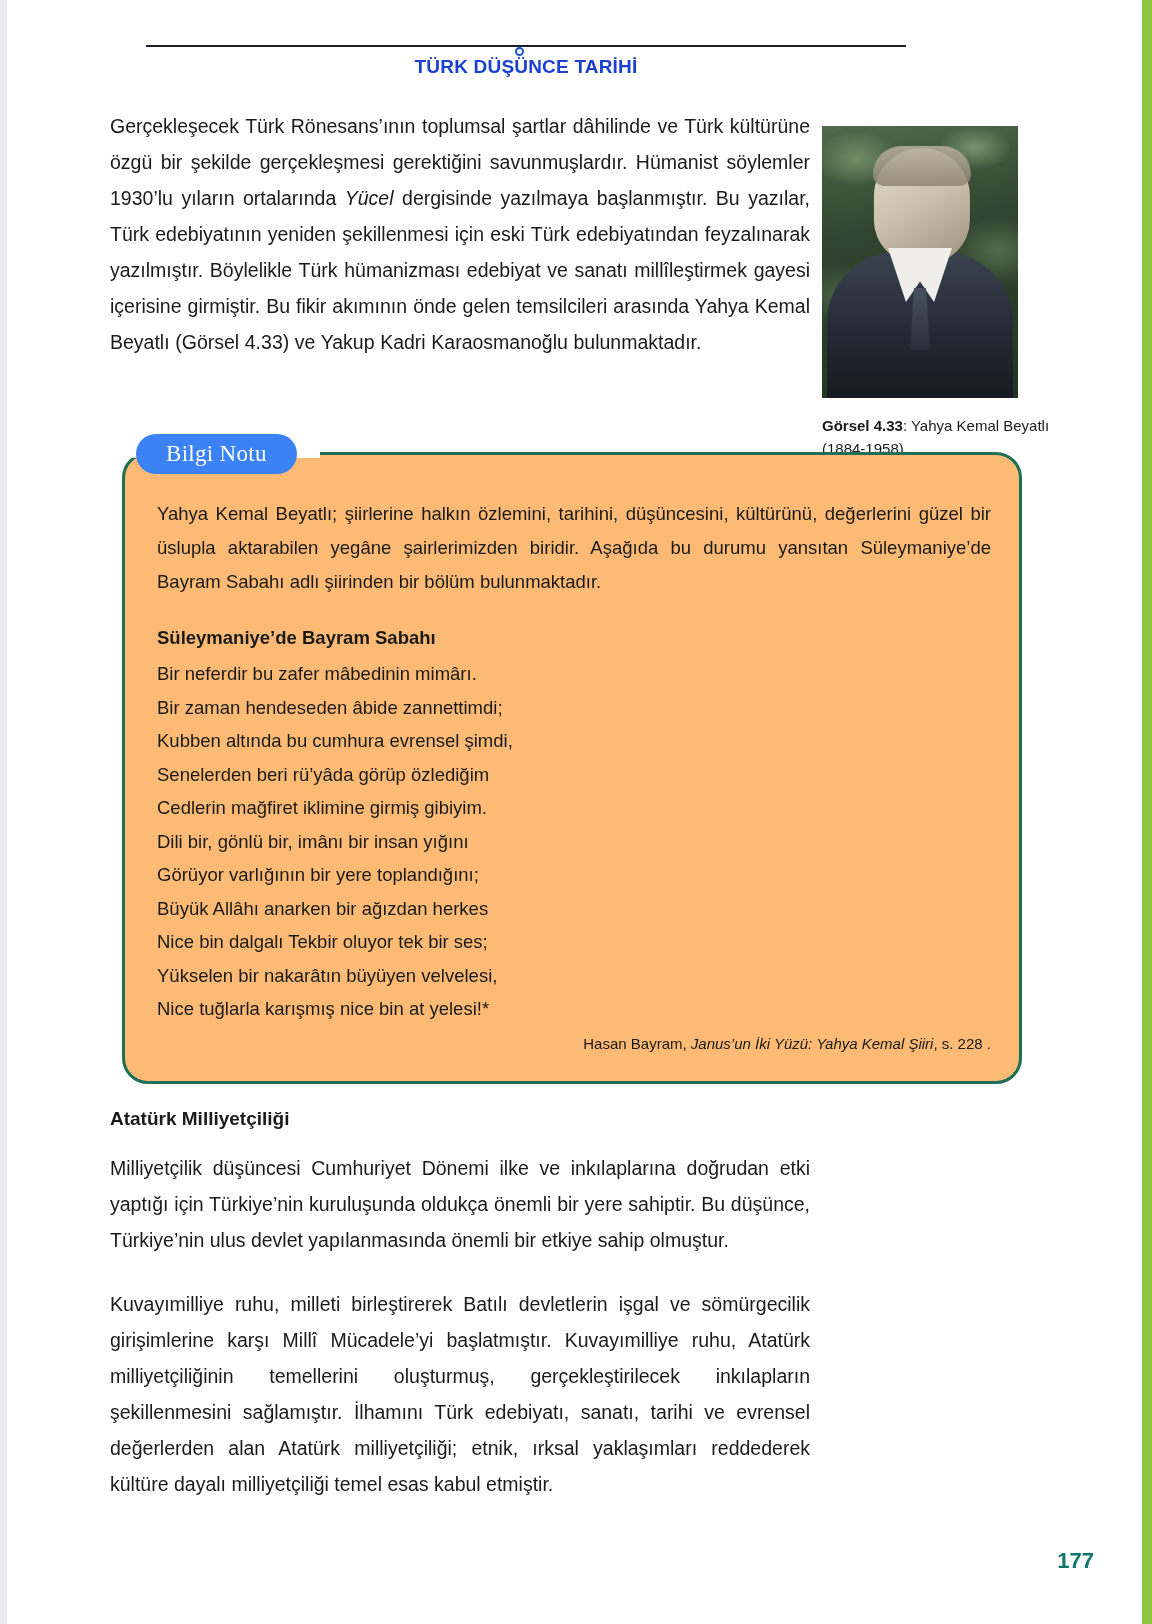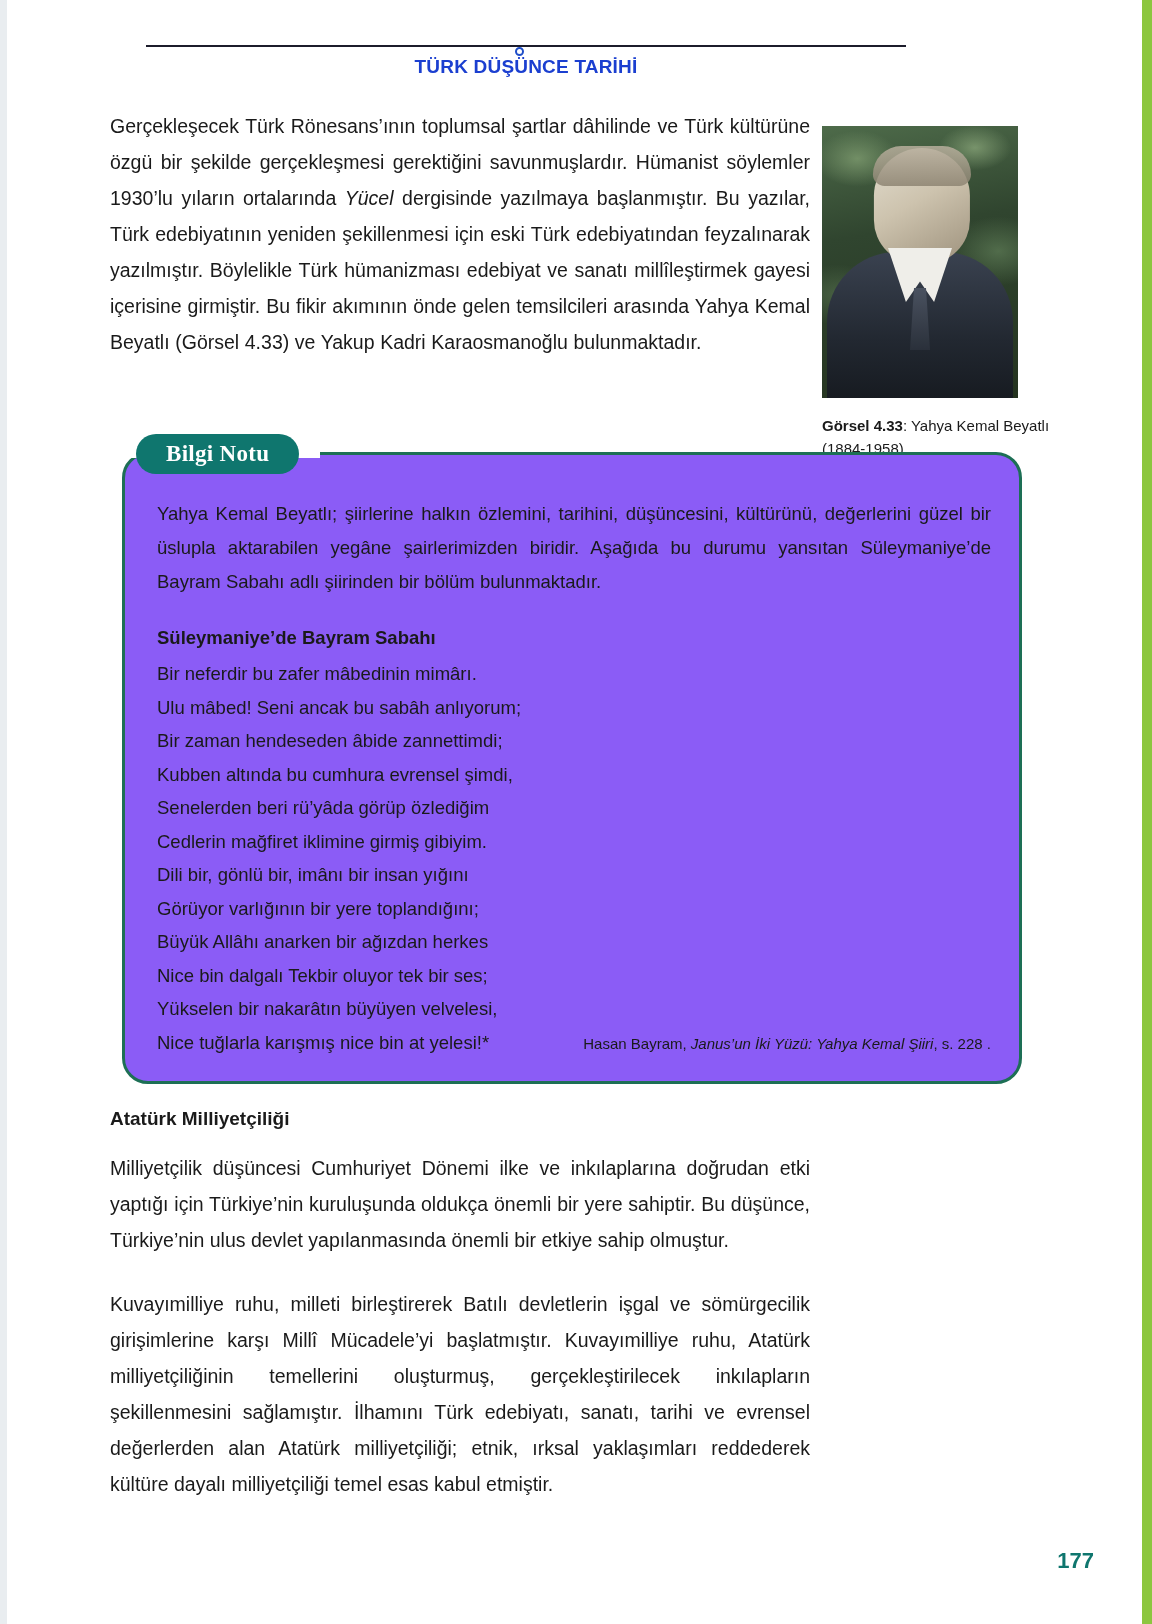--- a/index.html
+++ b/index.html
@@ -185,35 +185,35 @@
   
   .note-box {
     position: absolute;
     top: 452px;
     left: 122px;
     width: 900px;
     height: 632px;
     border: 3px solid #1d6f55;
     border-radius: 26px;
     box-sizing: border-box;
-    background: #8b5cf6;
+    background: #fdba74;
     padding-left: 20px;
   }
   .note-badge {
     position: absolute;
     top: 434px;
     left: 136px;
     height: 40px;
     padding: 0 30px;
     border-radius: 20px;
-    background: #0f766e;
+    background: #3b82f6;
     color: #ffffff;
     font-family: "Liberation Serif", serif;
     font-size: 23px;
-    font-weight: bold;
+    font-weight: normal;
     line-height: 40px;
     letter-spacing: 0.3px;
     z-index: 3;
   }
   .note-badge-mask {
     position: absolute;
     top: 450px;
     left: 128px;
     width: 192px;
     height: 8px;
@@ -322,21 +322,20 @@
   </div>
   <figcaption class="figure-caption"><b>Görsel 4.33</b><span>: Yahya Kemal Beyatlı (1884-1958)</span></figcaption>
 </figure>
 
 <div class="note-box">
   <div class="note-content">
     <p class="note-lead">Yahya Kemal Beyatlı; şiirlerine halkın özlemini, tarihini, düşüncesini, kültürünü, değerlerini güzel bir üslupla aktarabilen yegâne şairlerimizden biridir. Aşağıda bu durumu yansıtan Süleymaniye’de Bayram Sabahı adlı şiirinden bir bölüm bulunmaktadır.</p>
     <p class="poem-title">Süleymaniye’de Bayram Sabahı</p>
     <ul class="poem-lines">
       <li>Bir neferdir bu zafer mâbedinin mimârı.</li>
-      <li>Ulu mâbed! Seni ancak bu sabâh anlıyorum;</li>
       <li>Bir zaman hendeseden âbide zannettimdi;</li>
       <li>Kubben altında bu cumhura evrensel şimdi,</li>
       <li>Senelerden beri rü’yâda görüp özlediğim</li>
       <li>Cedlerin mağfiret iklimine girmiş gibiyim.</li>
       <li>Dili bir, gönlü bir, imânı bir insan yığını</li>
       <li>Görüyor varlığının bir yere toplandığını;</li>
       <li>Büyük Allâhı anarken bir ağızdan herkes</li>
       <li>Nice bin dalgalı Tekbir oluyor tek bir ses;</li>
       <li>Yükselen bir nakarâtın büyüyen velvelesi,</li>
       <li>Nice tuğlarla karışmış nice bin at yelesi!*</li>

